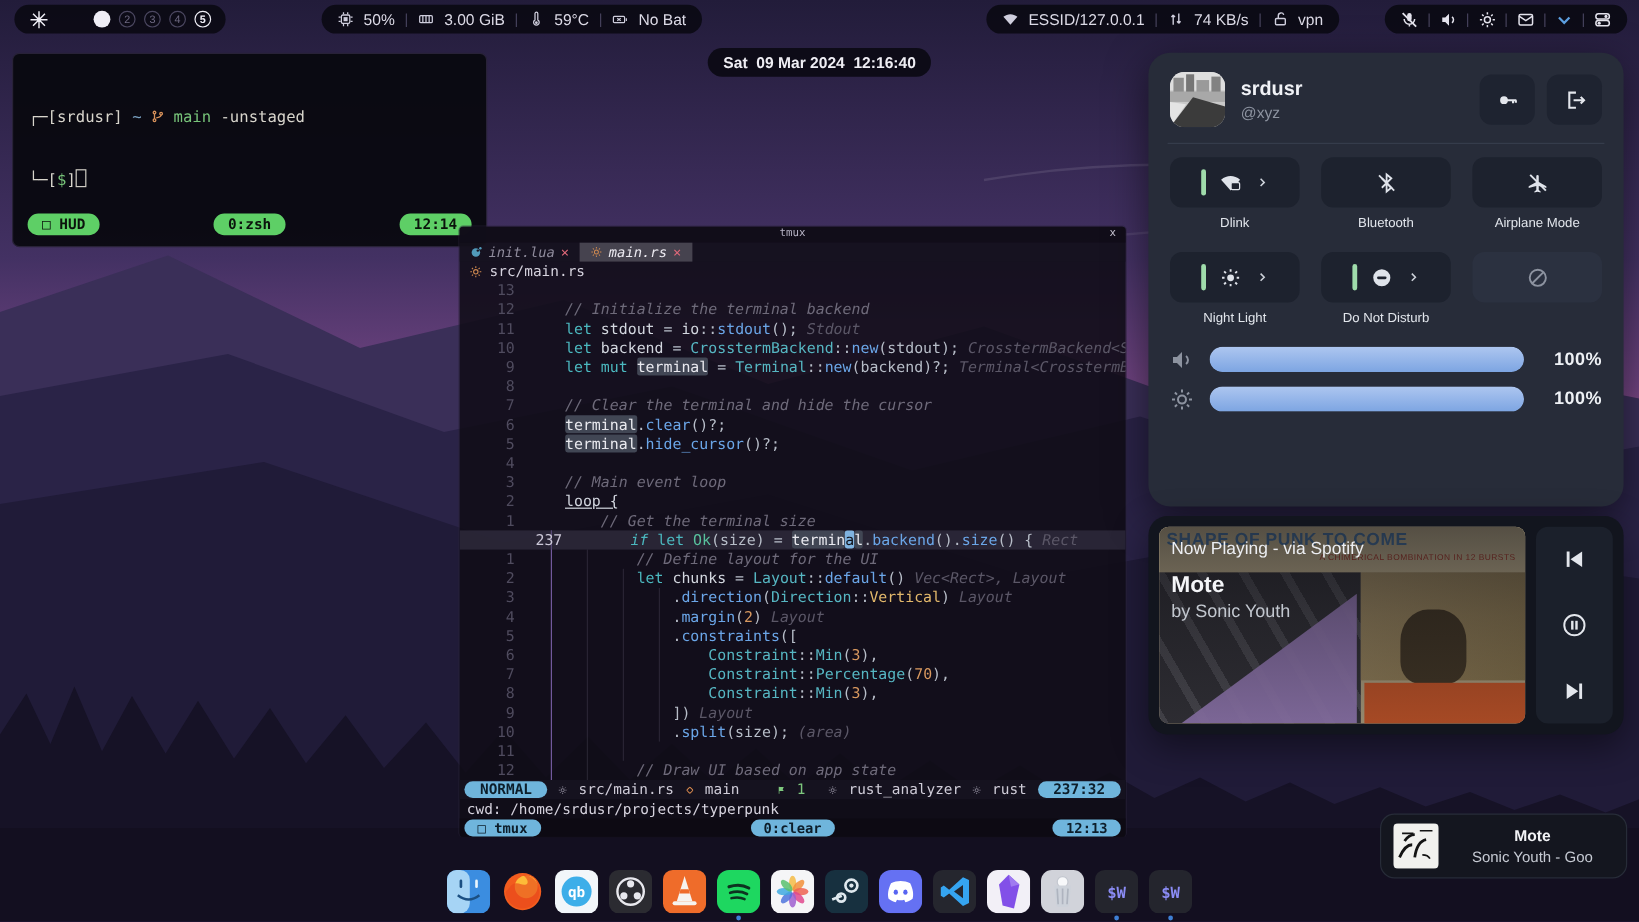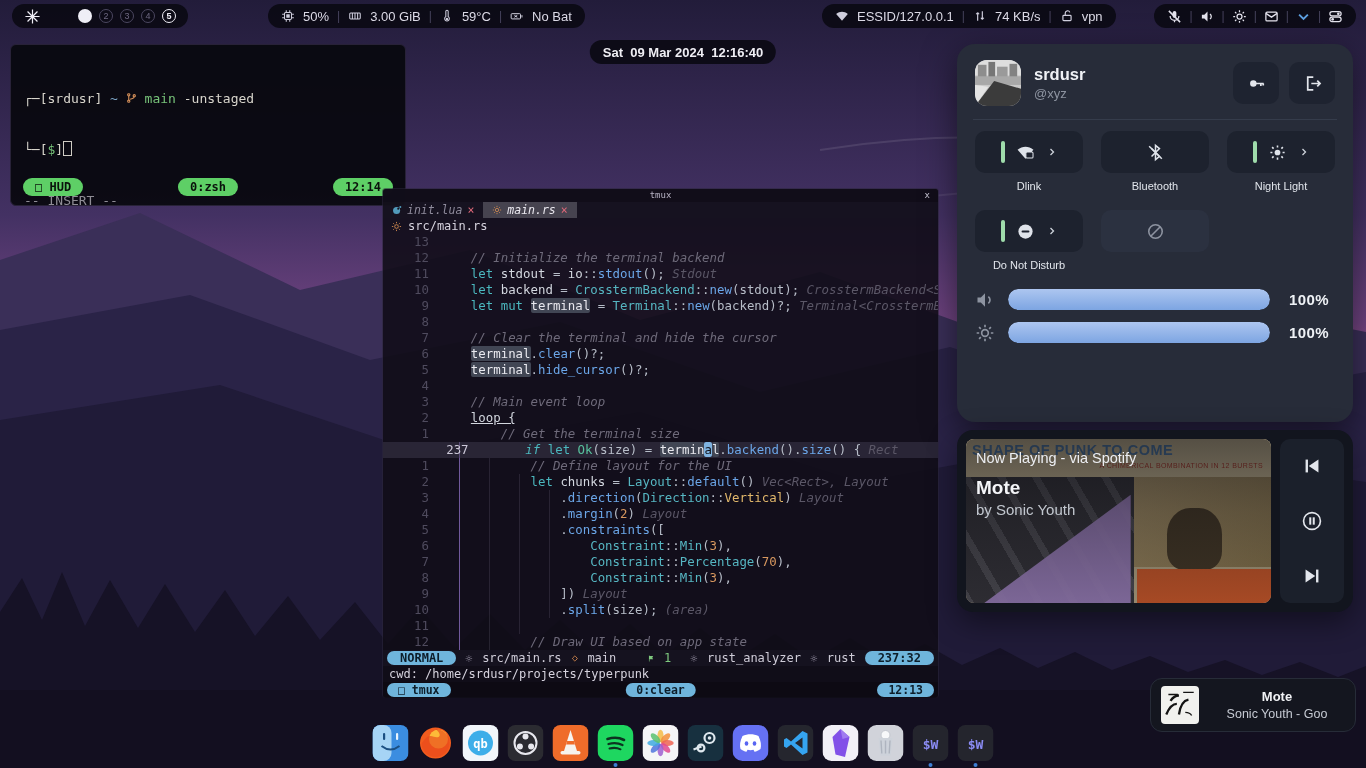--- a/index.html
+++ b/index.html
@@ -111,21 +111,21 @@
   .tg-chev{display:inline-flex;width:12px;height:12px;color:#cdd2da;}
   .tg-chev svg{width:100%;height:100%;}
   .tg-label{text-align:center;font-size:11px;color:#e2e6ec;margin-top:7px;height:17px;}
   #sliders{margin-top:13px;display:flex;flex-direction:column;gap:12px;}
   .srow{display:flex;align-items:center;gap:13px;}
   .sicon{display:inline-flex;width:20px;height:20px;color:#8d93a0;flex:none;}
   .sicon svg{width:100%;height:100%;}
   .track{flex:1;height:21px;border-radius:11px;background:#3a4152;position:relative;overflow:hidden;cursor:pointer;}
   .fill{position:absolute;left:0;top:0;bottom:0;border-radius:11px;
     background:linear-gradient(180deg,#adc6f0,#7da5e2);}
-  .sval{width:52px;text-align:center;font-weight:bold;font-size:15px;color:#eef1f5;letter-spacing:.4px;}
+  .sval{width:52px;text-align:right;font-weight:bold;font-size:15px;color:#eef1f5;letter-spacing:.4px;}
 
   
   #mp{position:absolute;left:957px;top:430px;width:396px;height:182px;z-index:4;background:#12151e;
     border-radius:16px;padding:9px;box-sizing:border-box;display:flex;gap:9px;box-shadow:0 10px 30px rgba(0,0,0,.45);}
   .art{position:relative;flex:1;border-radius:8px;overflow:hidden;background:#b4a584;}
   .art>div{position:absolute;}
   .art-band{left:0;right:0;top:0;height:38px;background:#c9ba96;}
   .art-band-title{position:absolute;left:6px;right:6px;top:3px;font-weight:bold;font-size:14.5px;
     color:#4e7aa8;letter-spacing:.5px;white-space:nowrap;overflow:hidden;}
   .art-band-sub{position:absolute;right:8px;top:23px;font-size:7px;color:#ab3c2e;letter-spacing:.4px;}
@@ -314,21 +314,20 @@
 
   <div id="term">
     <div class="term-body">
       <div id="term-l1"><span class="tk-wh">┌─[</span><span class="tk-wh">srdusr</span><span class="tk-wh">] </span><span class="tk-cy">~</span><span class="tk-wh"> </span><span class="tok-ico ico-or"><svg viewBox="0 0 24 24" fill="none" stroke="currentColor" stroke-width="2.4">
               <circle cx="6" cy="5" r="2.4"></circle>
               <circle cx="6" cy="19" r="2.4"></circle>
               <circle cx="18" cy="7" r="2.4"></circle>
               <path d="M6 7.5v9M18 9.5c0 4.5-6 3.5-9 5.5"></path>
             </svg></span><span class="tk-wh"> </span><span class="tk-gr">main</span><span class="tk-wh"> -unstaged</span></div>
       <div id="term-l2"><span class="tk-wh">└─[</span><span class="tk-gr">$</span><span class="tk-wh">]</span><span class="hcur"></span></div>
-      <div class="tk-gray">-- INSERT --</div>
     </div>
     <span class="tpill" id="tpill-hud">□ HUD</span>
     <span class="tpill" id="tpill-session">0:zsh</span>
     <span class="tpill" id="tpill-time">12:14</span>
   </div>
 
   <div id="ed">
     <div class="ed-title">
       <span>tmux</span>
       <span class="ed-close">x</span>
@@ -584,20 +583,31 @@
               <svg viewBox="0 0 24 24" fill="none" stroke="currentColor" stroke-width="1.9">
                 <path d="M7 7l10 10-5 4V3l5 4L7 17"></path>
                 <line x1="4" y1="4" x2="20" y2="20"></line>
               </svg>
             </span>
           </div>
           <div class="tg-label">Bluetooth</div>
         </div>
         <div>
           <div class="tg-btn">
+            <span class="tg-ico">
+              <svg viewBox="0 0 24 24" fill="currentColor">
+                <path d="M21 15.5l-8-4.5V4.8a1.3 1.3 0 00-2.6 0V11l-8 4.5v1.8l8-2.2v4.2l-2 1.6V22l3.3-.9 3.3.9v-1.1l-2-1.6v-4.2l8 2.2z"></path>
+                <line x1="4" y1="3.5" x2="20.5" y2="20" stroke="currentColor" stroke-width="2"></line>
+              </svg>
+            </span>
+          </div>
+          <div class="tg-label">Airplane Mode</div>
+        </div>
+        <div>
+          <div class="tg-btn">
             <span class="tg-bar"></span>
             <span class="tg-ico">
               <svg viewBox="0 0 24 24" fill="none" stroke="currentColor" stroke-width="2">
                 <circle cx="12" cy="12" r="3.6" fill="currentColor" stroke="none"></circle>
                 <path d="M12 3v2.6M12 18.4V21M3 12h2.6M18.4 12H21M5.2 5.2l1.9 1.9M16.9 16.9l1.9 1.9M18.8 5.2l-1.9 1.9M7.1 16.9l-1.9 1.9"></path>
               </svg>
             </span>
             <span class="tg-chev">
               <svg viewBox="0 0 24 24" fill="none" stroke="currentColor" stroke-width="2.6">
                 <path d="M9 6l6 6-6 6"></path>

